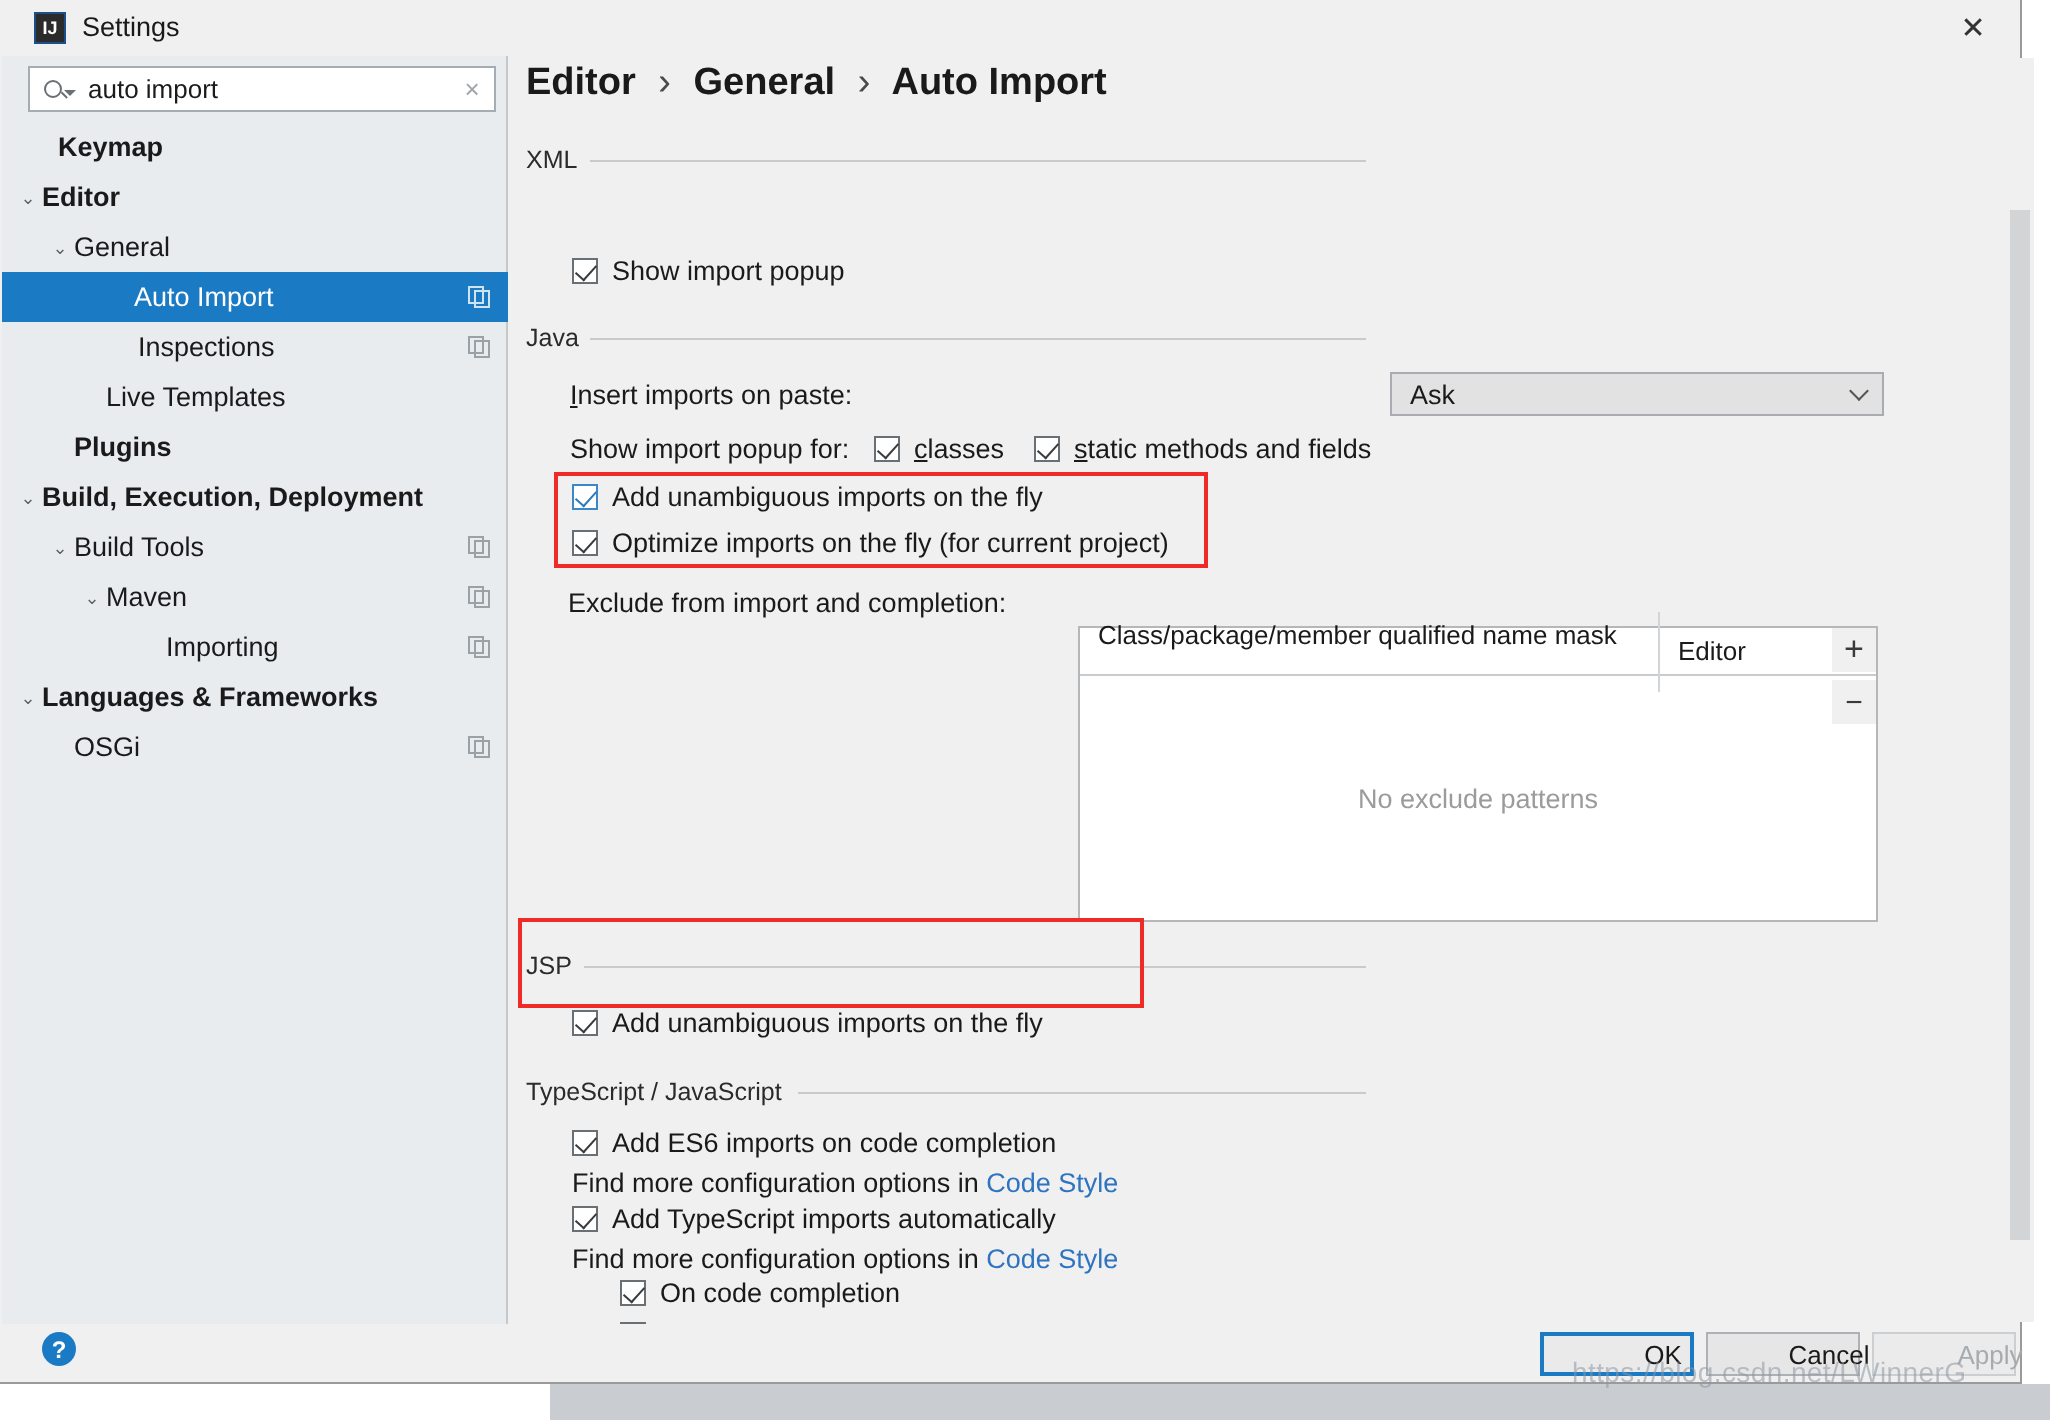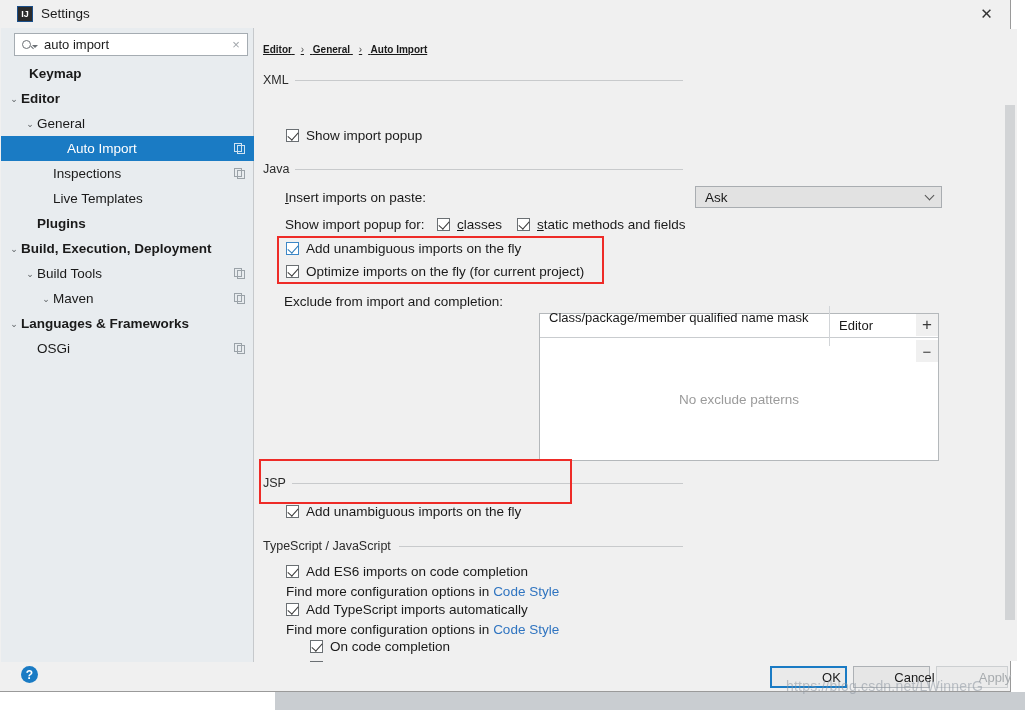--- a/index.html
+++ b/index.html
@@ -112,22 +112,22 @@
   .copy-ico .sq2 { left:3px; top:2px; width:8px; height:9px; background:#e8ecef;}
   .tree-row.selected .copy-ico span { border-color:#cfe3f2; }
   .tree-row.selected .copy-ico .sq2 { background:#1a7bc4; }
 
   
   #content {
     position:absolute; left:255px; top:28px; width:754px; height:634px;
     background:#f0f0f0; overflow:hidden;
   }
   #breadcrumb {
-    position:absolute; left:8px; top:16px; font-size:10px; font-weight:bold;
-    color:#1a1a1a; white-space:nowrap;text-decoration:underline;
+    position:absolute; left:8px; top:3px; font-size:19px; font-weight:bold;
+    color:#1a1a1a; white-space:nowrap;
   }
   #breadcrumb .sep { font-weight:normal; color:#4a4a4a; margin:0 6px; }
 
   .group-label {
     position:absolute; font-size:12.5px; color:#2b2b2b; background:#f0f0f0;
     padding-right:6px; z-index:2;
   }
   .group-line {
     position:absolute; height:1px; background:#c8cacc;
   }
@@ -272,51 +272,59 @@
           <span class="tree-label">General</span>
         </div>
         <div class="tree-row selected" style="padding-left: 52px;">
           <span class="tree-arrow"></span>
           <span class="tree-label">Auto Import</span>
           <span class="copy-ico">
             <span class="sq2"></span>
             <span class="sq1"></span>
           </span>
         </div>
+        <div class="tree-row" style="padding-left: 54px;">
+          <span class="tree-arrow"></span>
+          <span class="tree-label">Inspections</span>
+          <span class="copy-ico">
+            <span class="sq2"></span>
+            <span class="sq1"></span>
+          </span>
+        </div>
         <div class="tree-row" style="padding-left: 38px;">
           <span class="tree-arrow"></span>
-          <span class="tree-label">Inspections</span>
+          <span class="tree-label">Live Templates</span>
+        </div>
+        <div class="tree-row" style="padding-left: 22px;">
+          <span class="tree-arrow"></span>
+          <span class="tree-label bold">Plugins</span>
+        </div>
+        <div class="tree-row" style="padding-left: 6px;">
+          <span class="tree-arrow">⌄</span>
+          <span class="tree-label bold">Build, Execution, Deployment</span>
+        </div>
+        <div class="tree-row" style="padding-left: 22px;">
+          <span class="tree-arrow">⌄</span>
+          <span class="tree-label">Build Tools</span>
           <span class="copy-ico">
             <span class="sq2"></span>
             <span class="sq1"></span>
           </span>
         </div>
         <div class="tree-row" style="padding-left: 38px;">
-          <span class="tree-arrow"></span>
-          <span class="tree-label">Live Templates</span>
-        </div>
-        <div class="tree-row" style="padding-left: 22px;">
-          <span class="tree-arrow"></span>
-          <span class="tree-label bold">Plugins</span>
-        </div>
-        <div class="tree-row" style="padding-left: 6px;">
-          <span class="tree-arrow">⌄</span>
-          <span class="tree-label bold">Build, Execution, Deployment</span>
-        </div>
-        <div class="tree-row" style="padding-left: 22px;">
-          <span class="tree-arrow">⌄</span>
-          <span class="tree-label">Build Tools</span>
-          <span class="copy-ico">
-            <span class="sq2"></span>
-            <span class="sq1"></span>
-          </span>
-        </div>
-        <div class="tree-row" style="padding-left: 38px;">
           <span class="tree-arrow">⌄</span>
           <span class="tree-label">Maven</span>
+          <span class="copy-ico">
+            <span class="sq2"></span>
+            <span class="sq1"></span>
+          </span>
+        </div>
+        <div class="tree-row" style="padding-left: 68px;">
+          <span class="tree-arrow"></span>
+          <span class="tree-label">Importing</span>
           <span class="copy-ico">
             <span class="sq2"></span>
             <span class="sq1"></span>
           </span>
         </div>
         <div class="tree-row" style="padding-left: 6px;">
           <span class="tree-arrow">⌄</span>
           <span class="tree-label bold">Languages &amp; Frameworks</span>
         </div>
         <div class="tree-row" style="padding-left: 22px;">

